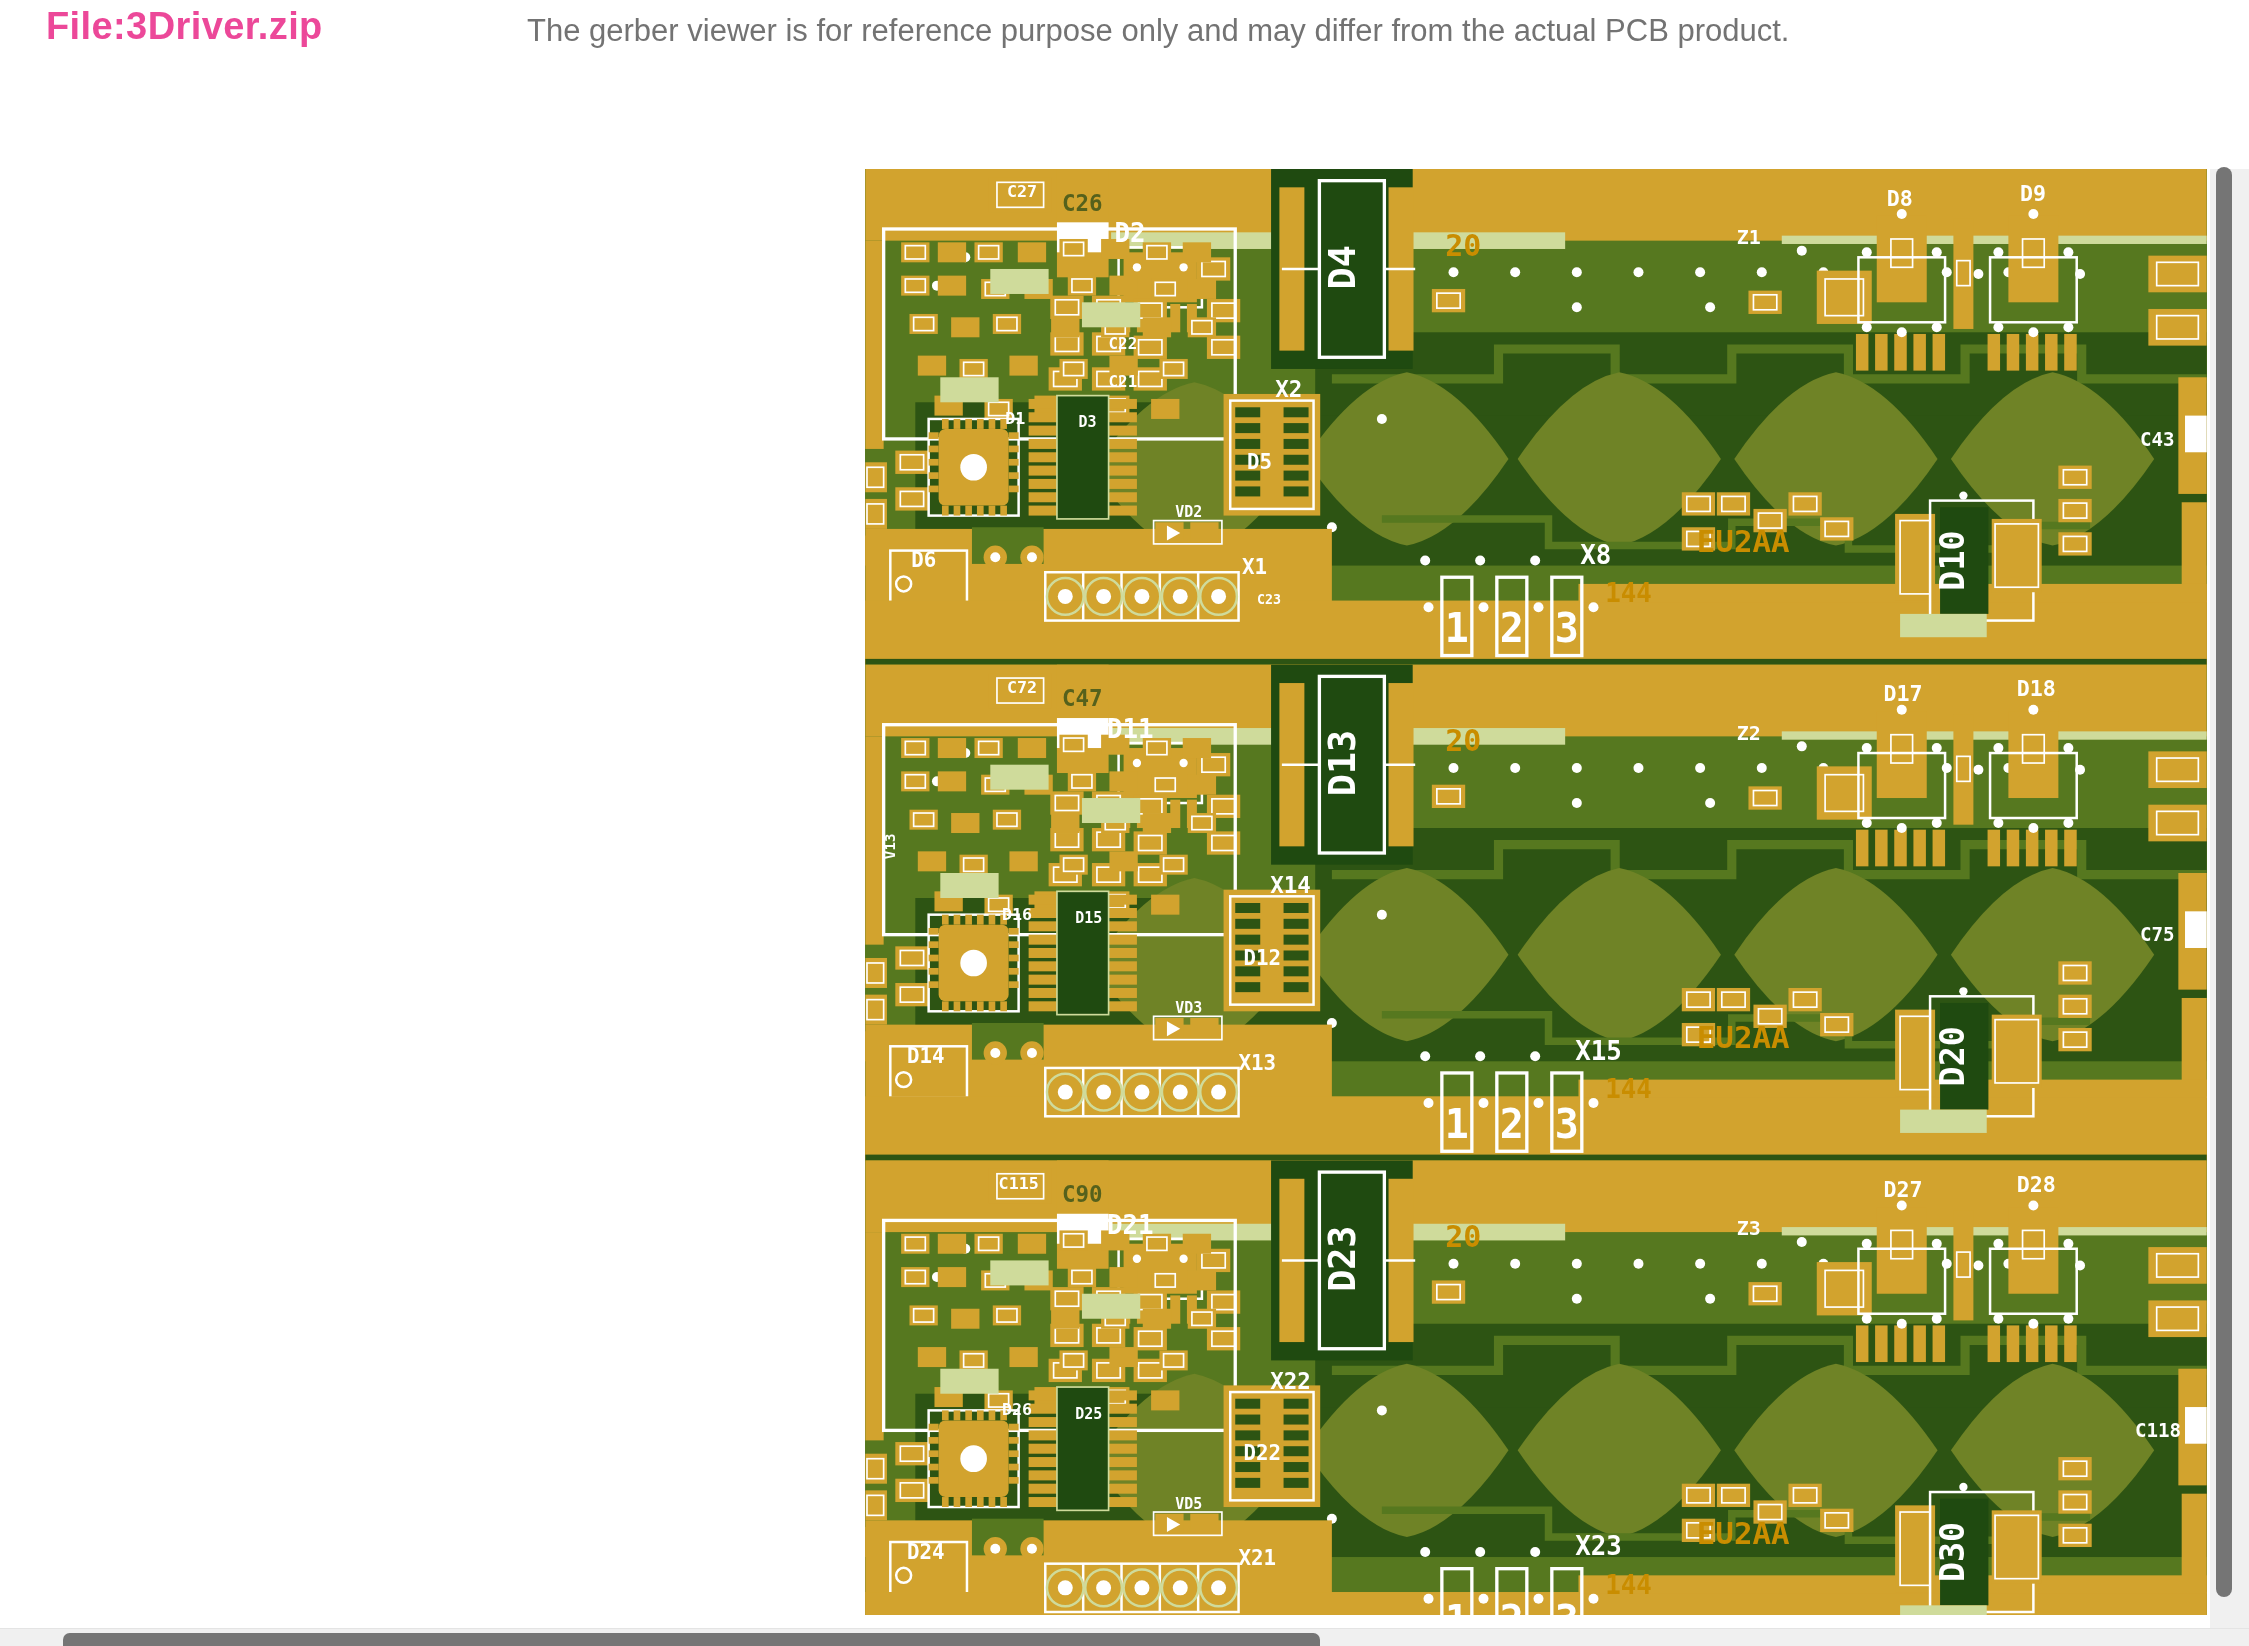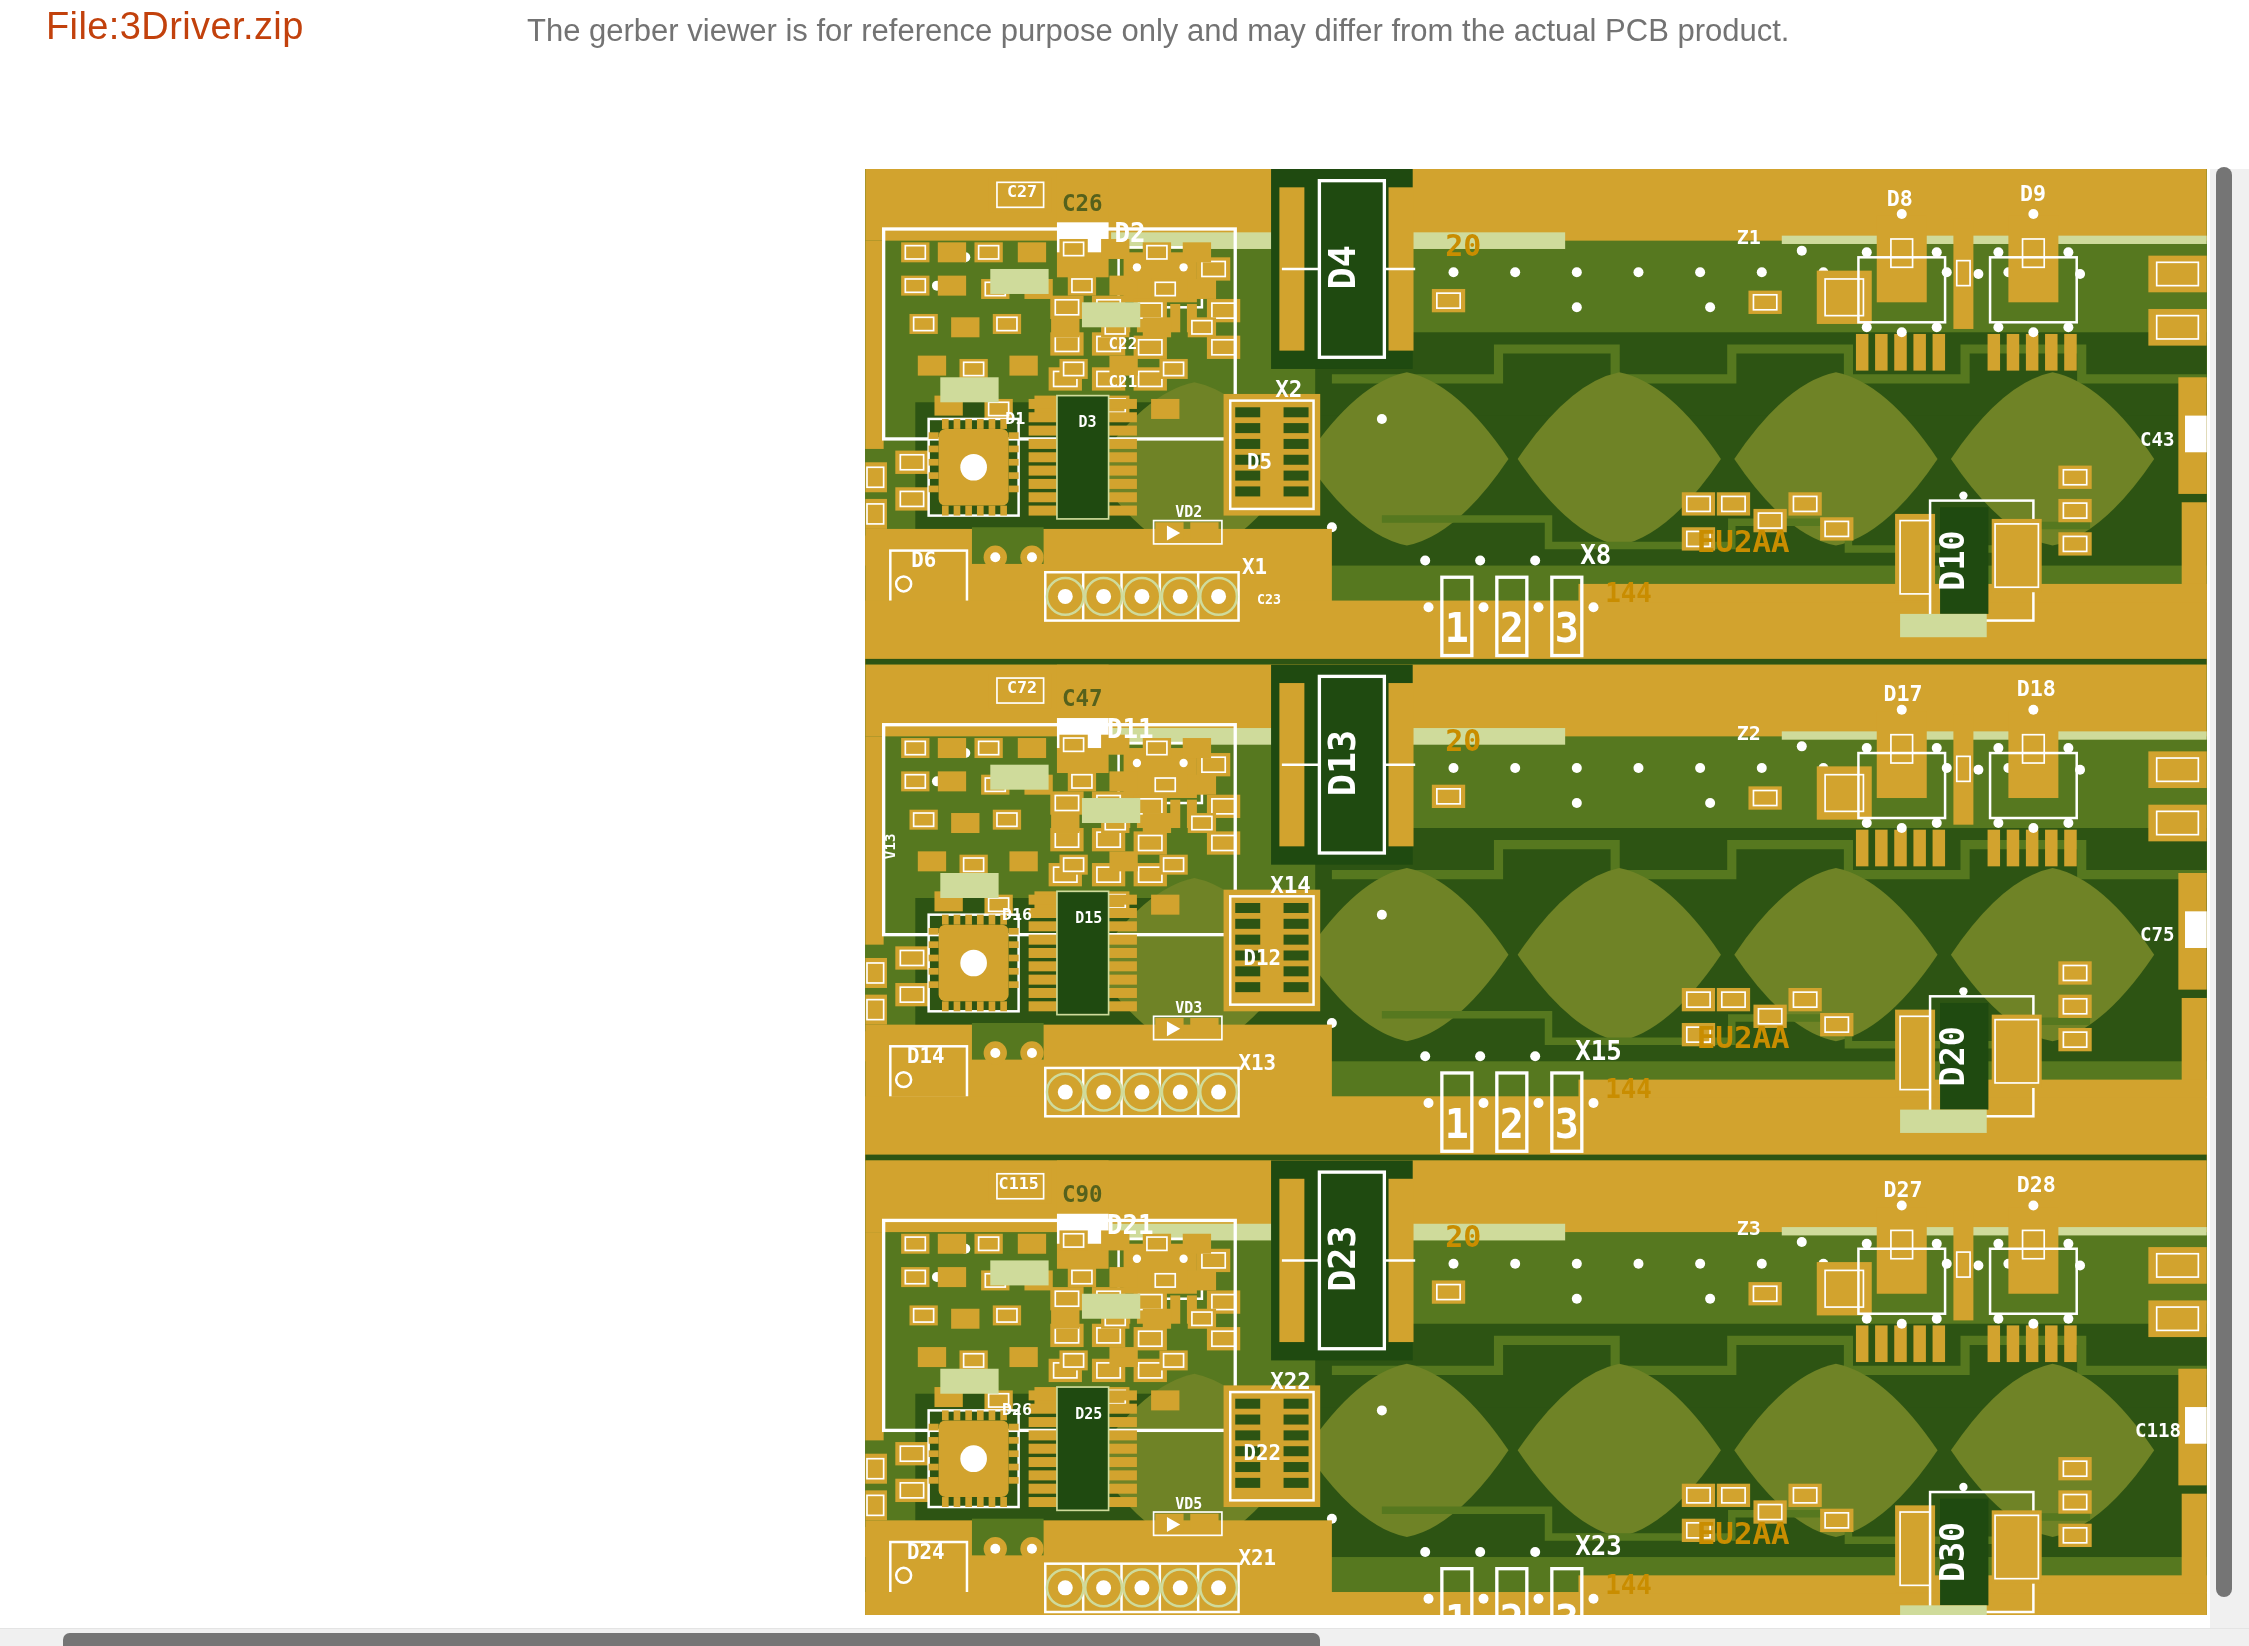--- a/index.html
+++ b/index.html
@@ -1,22 +1,22 @@
 <!DOCTYPE html>
 <html style="font-size:13.3px"><head>
 <meta charset="utf-8">
 <style>
   html,body{margin:0;padding:0;}
   body{
     position:relative;width:2250px;height:1647px;overflow:hidden;
     background:#ffffff;font-family:"Liberation Sans",sans-serif;
   }
   .hdr-title{
-    position:absolute;left:46px;top:5px;font-size:38px;font-weight:400;
-    color:#c2410c;letter-spacing:0.4px;white-space:nowrap;
+    position:absolute;left:46px;top:5px;font-size:38px;font-weight:700;
+    color:#ec4899;letter-spacing:0.4px;white-space:nowrap;
   }
   .hdr-sub{
     position:absolute;left:527px;top:13.3px;font-size:31px;font-weight:400;
     color:#737373;white-space:nowrap;
   }
   .board-wrap{
     position:absolute;left:865px;top:169px;width:1342px;height:1446px;
     overflow:hidden;background:#56781f;
   }
   .board-wrap svg{display:block;}

